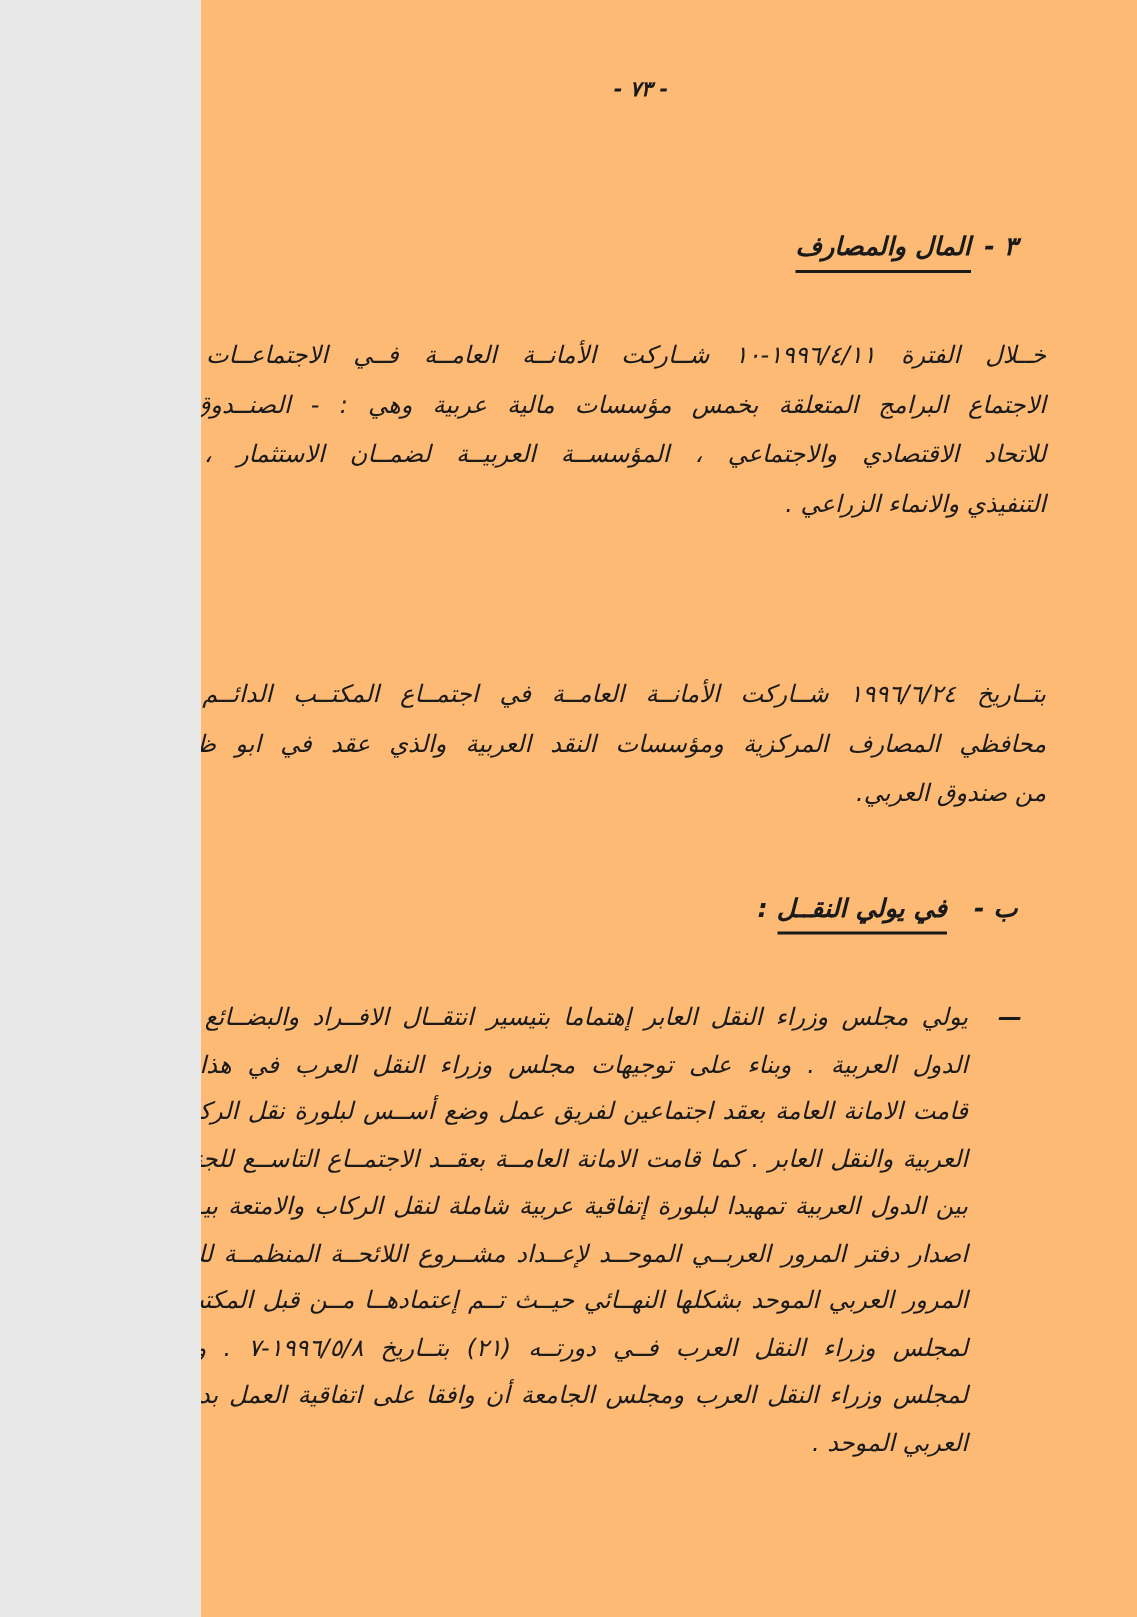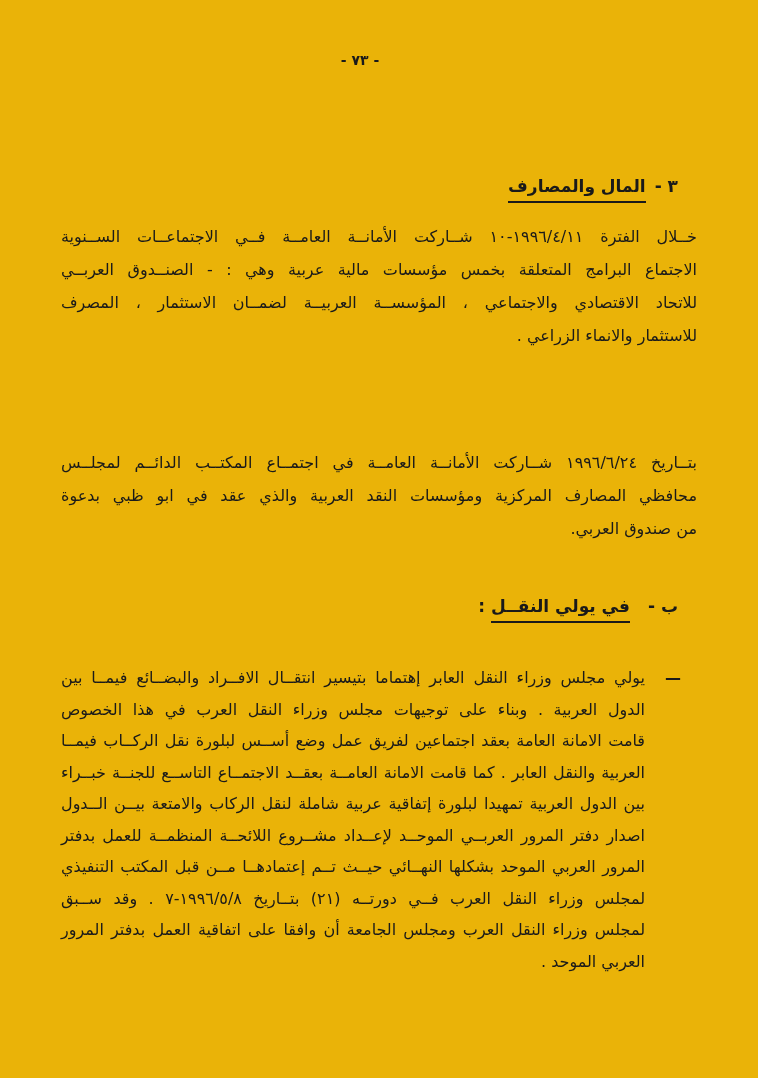--- a/index.html
+++ b/index.html
@@ -2,48 +2,49 @@
 <html lang="ar" dir="rtl"><head>
 <meta charset="utf-8">
 <style>
   html, body {
     margin: 0;
     padding: 0;
     background: #e8e8e8;
   }
   .sheet {
     position: relative;
-    width: 758px;
+    width: 624px;
     height: 1078px;
     margin: 0;
-    background: #eab308;
+    background: #fdba74;
     direction: rtl;
     font-family: "DejaVu Sans", sans-serif;
     color: #1a1a1a;
     overflow: hidden;
+    font-style: italic;
   }
   .page-number {
     position: absolute;
     top: 52px;
     left: 0;
     right: 38px;
     text-align: center;
     font-size: 14px;
     font-weight: bold;
     letter-spacing: 3px;
     direction: rtl;
   }
   .heading {
     position: absolute;
     right: 80px;
     font-size: 17px;
     font-weight: bold;
     white-space: nowrap;
   }
-  .heading-a { top: 176px; }
+  .heading-a { top: 155px; }
   .heading-b { top: 596px; }
   .h-marker { margin-left: 9px; }
   .heading-b .h-marker { margin-left: 18px; }
   .h-title.underlined {
     display: inline-block;
     border-bottom: 2px solid #1a1a1a;
     padding-bottom: 5px;
   }
   .h-colon { margin-right: 6px; }
   .para {
@@ -95,21 +96,21 @@
   <div class="page-number">- ٧٣ -</div>
 
   <div class="heading heading-a">
     <span class="h-marker">٣ -</span><span class="h-title underlined">المال والمصارف</span>
   </div>
 
   <div class="para para1">
     <div class="jl">خــلال الفترة ⁦١٩٩٦/٤/١١-١٠⁩ شــاركت الأمانــة العامــة فــي الاجتماعــات الســنوية</div>
     <div class="jl">الاجتماع البرامج المتعلقة بخمس مؤسسات مالية  عربية وهي : - الصنــدوق العربــي</div>
     <div class="jl">للاتحاد الاقتصادي والاجتماعي ، المؤسســة العربيــة لضمــان الاستثمار ،  المصرف</div>
-    <div class="ll">للاستثمار والانماء الزراعي .</div>
+    <div class="ll">التنفيذي والانماء الزراعي .</div>
   </div>
 
   <div class="para para2">
     <div class="jl">بتــاريخ ⁦١٩٩٦/٦/٢٤⁩ شــاركت الأمانــة العامــة  في اجتمــاع المكتــب الدائــم لمجلــس</div>
     <div class="jl">محافظي المصارف المركزية ومؤسسات النقد العربية والذي عقد في ابو ظبي  بدعوة</div>
     <div class="ll">من صندوق العربي.</div>
   </div>
 
   <div class="heading heading-b">
     <span class="h-marker">ب -</span><span class="h-title underlined">في يولي النقــل</span><span class="h-colon">:</span>

